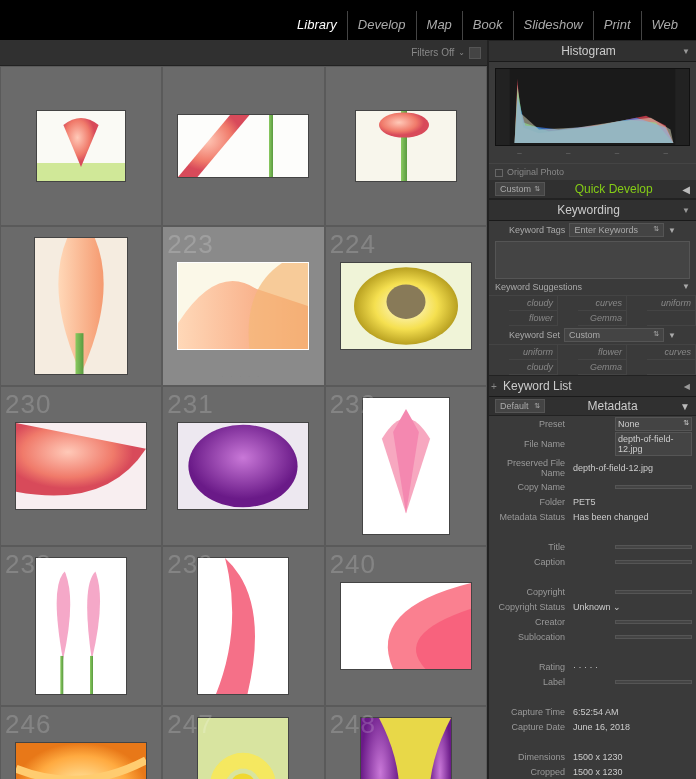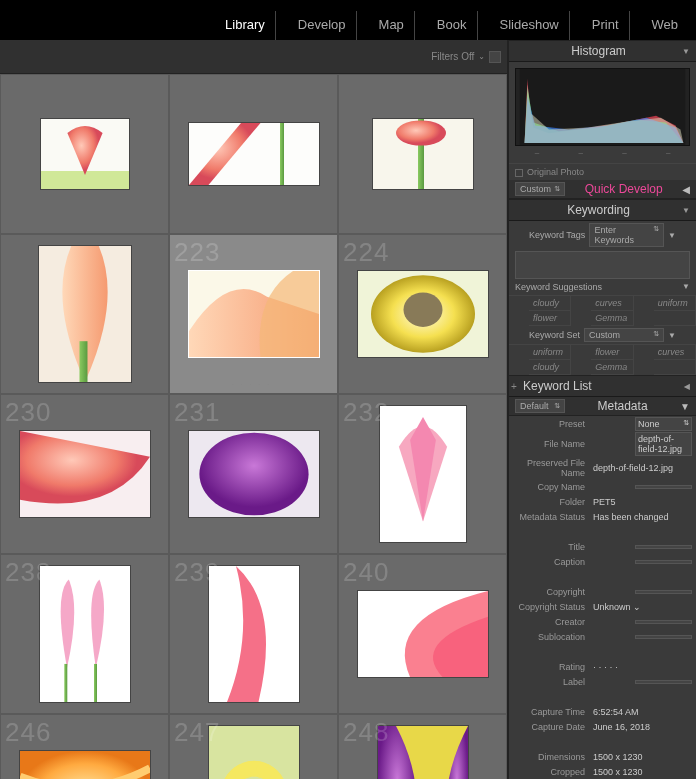--- a/index.html
+++ b/index.html
@@ -1,57 +1,57 @@
 <!DOCTYPE html>
 <html><head>
 <meta charset="utf-8">
 <style>
 * { box-sizing: border-box; margin: 0; padding: 0; font-family: "Lucida Grande", "Segoe UI", sans-serif; }
 body { background: #1a1a1a; width: 696px; height: 779px; overflow: hidden; color: #bbb; font-size: 11px; }
 
 
 .topbar { height: 40px; background: #000; display: flex; justify-content: flex-end; align-items: flex-end; padding-right: 8px; }
-.topnav { display: flex; gap: 12px; }
+.topnav { display: flex; gap: 0; font-style: italic; }
 .topnav .item { padding: 6px 10px 8px; color: #aaa; font-size: 13px; cursor: pointer; border-right: 1px solid #444; }
 .topnav .item:last-child { border-right: none; }
 .topnav .item.active { color: #fff; font-weight: 500; }
 
 .main { display: flex; height: 739px; }
 
 
 .grid-wrap { flex: 1; display: flex; flex-direction: column; background: #4b4b4b; border-right: 1px solid #222; }
-.filterbar { height: 34px; background: #303030; border-bottom: 1px solid #222; display: flex; justify-content: flex-end; align-items: center; padding-right: 6px; font-size: 10px; color: #888; gap: 4px; }
+.filterbar { height: 26px; background: #303030; border-bottom: 1px solid #222; display: flex; justify-content: flex-end; align-items: center; padding-right: 6px; font-size: 10px; color: #888; gap: 4px; }
 .filterbar .lock { width: 12px; height: 12px; background:#444; border:1px solid #555; display:inline-block; }
 .grid { flex: 1; display: grid; grid-template-columns: repeat(3, 1fr); grid-auto-rows: 160px; overflow-y: auto; }
 .cell { border: 1px solid #5a5a5a; background: #6a6a6a; position: relative; display: flex; align-items: center; justify-content: center; }
 .cell.selected { background: #8a8a8a; }
 .cell .idx { position: absolute; top: 2px; left: 4px; font-size: 26px; font-weight: normal; color: rgba(255,255,255,0.18); letter-spacing: 1px; }
 .thumb { box-shadow: 0 0 0 1px #444; display:block; }
 .cell.selected .thumb { box-shadow: 0 0 0 1px #fff; }
 .cell .dots { position:absolute; bottom:4px; left:50%; transform:translateX(-55%); font-size:8px; color:#888; letter-spacing:2px;}
 
 
-.rpanel { width: 188px; background: #3a3a3a; overflow-y: hidden; border-left: 1px solid #222; display:flex; flex-direction:column; }
+.rpanel { width: 208px; background: #3a3a3a; overflow-y: hidden; border-left: 1px solid #222; display:flex; flex-direction:column; }
 .phead { background: #303030; border-top:1px solid #222; border-bottom:1px solid #1a1a1a; padding: 3px 6px; display:flex; justify-content:space-between; align-items:center; font-size:12px; color:#ccc; }
 .phead .tri { font-size:8px; color:#999; }
 .preset-row { background:#303030; border-bottom:1px solid #222; padding:2px 6px; display:flex; justify-content:space-between; align-items:center; font-size:10px; }
 .preset-row .sel { background:#444; border:1px solid #555; padding:1px 4px; min-width:50px; font-size:9px; color:#aaa; display:flex; justify-content:space-between; align-items:center;}
 .histbox { padding:6px; }
 .hist { width:100%; height:78px; background:#222; border:1px solid #111; display:block; }
 .histlabels { display:flex; justify-content:space-around; font-size:8px; color:#777; margin-top:2px;}
 .origphoto { padding:3px 6px; font-size:9px; color:#888; border-top:1px solid #444;}
 .origphoto .chk { display:inline-block; width:8px;height:8px;border:1px solid #666; margin-right:4px; vertical-align:middle;}
 .kw-row { display:flex; align-items:center; padding:2px 20px; gap:4px; font-size:9px; color:#aaa;}
 .kw-row .sel { flex:1; background:#444; border:1px solid #555; padding:1px 4px; font-size:9px; display:flex; justify-content:space-between;}
 .kw-textarea { margin:2px 6px 0; height:58px; background:#444; border:1px solid #555; }
 .kw-hint { font-size:9px; font-style:italic; color:#999; padding:2px 8px 4px;}
 .sugg { padding:3px 6px; font-size:9px; color:#aaa; display:flex; justify-content:space-between;}
 .sugg .tri{font-size:8px;}
 .sugg-grid { display:grid; grid-template-columns:repeat(3,1fr); border-top:1px solid #444;}
-.sugg-grid div { border-right:1px solid #444; border-bottom:1px solid #444; padding:2px 4px; font-size:9px; color:#888; font-style:italic; text-align:left;margin-left:20px;}
+.sugg-grid div { border-right:1px solid #444; border-bottom:1px solid #444; padding:2px 4px; font-size:9px; color:#888; font-style:italic; text-align:right;margin-left:20px;}
 .meta-row { display:flex; align-items:center; padding:1px 4px 1px 0; font-size:9px; min-height:15px;}
 .meta-row .lab { width:82px; text-align:right; color:#999; padding-right:6px;}
 .meta-row .val { flex:1; color:#ccc; padding:1px 2px;}
 .meta-row .val.boxed { background:#444; border:1px solid #555;margin-left:44px;}
 .plus { position:absolute; left:2px; font-size:10px; color:#888;}
 .phead.rel { position:relative; padding-left:14px;}
 </style>
 </head>
 <body>
 
@@ -269,21 +269,21 @@
     </div>
     <div class="origphoto">
       <span class="chk"></span><span>Original Photo</span>
     </div>
 
     <div class="preset-row">
       <span class="sel">
           <span>Custom</span>
           <span style="font-size:7px">⇅</span>
         </span>
-      <span style="font-size:12px;color:#ec4899">Quick Develop</span>
+      <span style="font-size:12px;color:#84cc16">Quick Develop</span>
       <span class="tri">◀</span>
     </div>
 
     <div class="phead">
       <span></span>
         <span>Keywording</span>
         <span class="tri">▼</span>
     </div>
     <div class="kw-row">
       <span>Keyword Tags</span>

